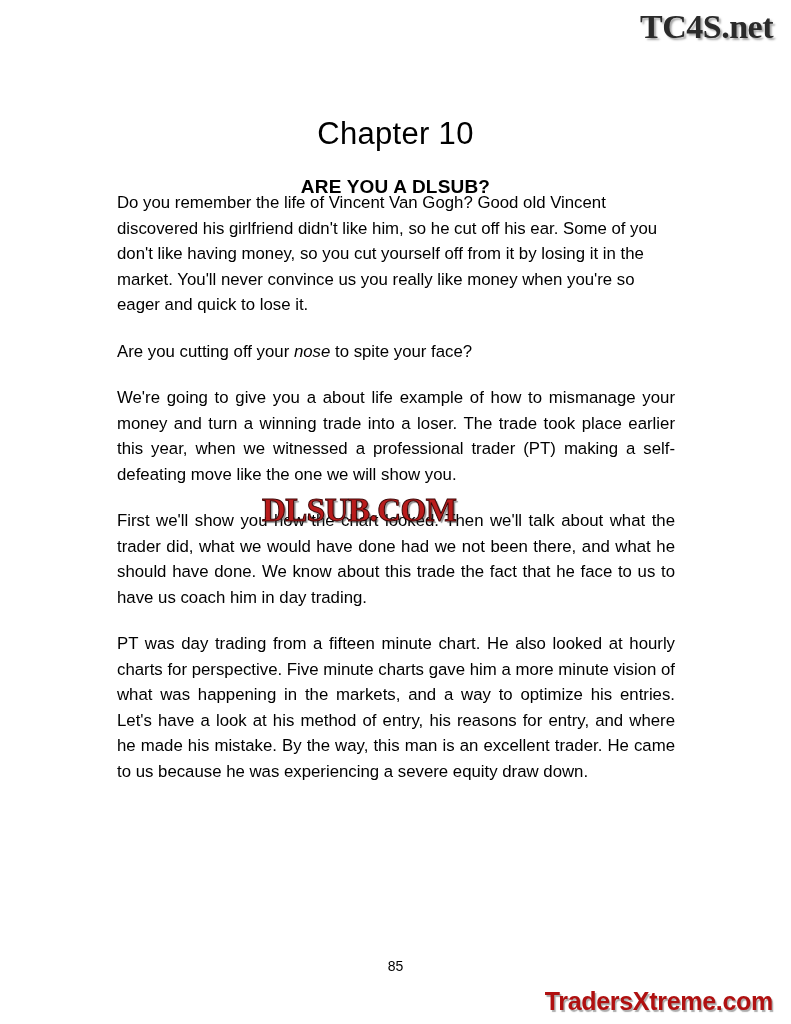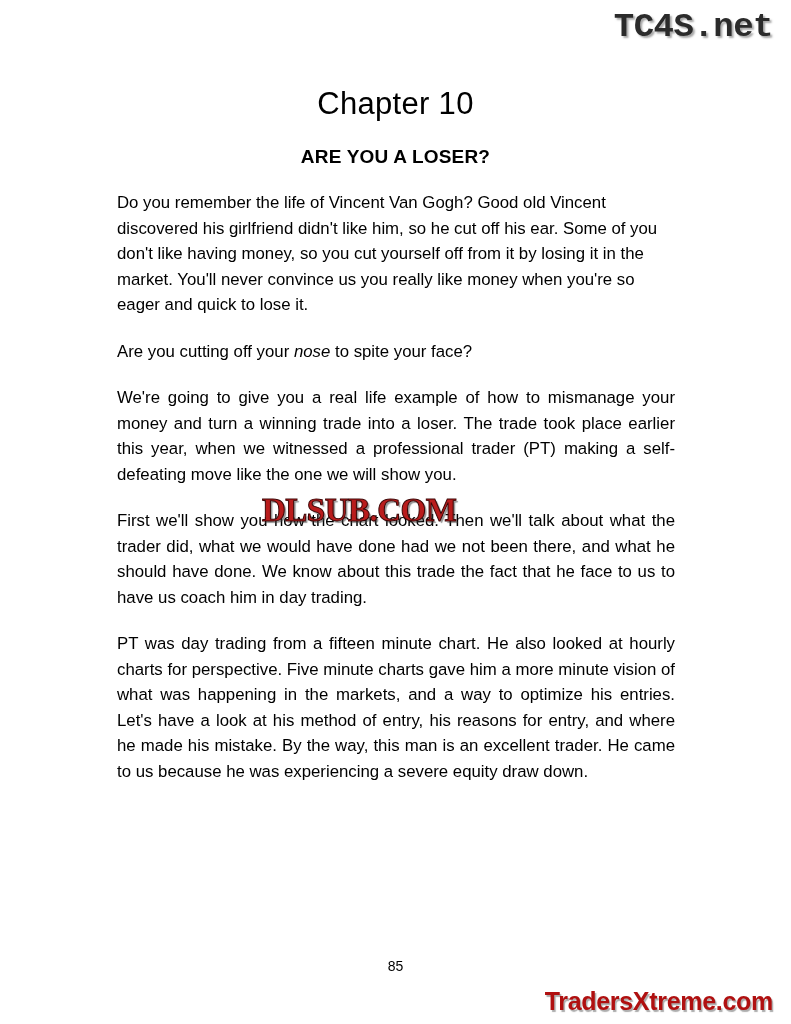--- a/index.html
+++ b/index.html
@@ -18,33 +18,33 @@
   .page {
     position: relative;
     width: 791px;
     height: 1024px;
     box-sizing: border-box;
   }
   .watermark-top {
     position: absolute;
     top: 8px;
     right: 18px;
-    font-family: Liberation Mono, monospace;
+    font-family: Liberation Serif, serif;
     font-size: 34px;
     font-weight: bold;
     color: #2b2b2b;
     letter-spacing: -0.5px;
     text-shadow: 2px 2px 2px rgba(120,120,120,0.65);
   }
   .chapter-title {
     text-align: center;
     font-size: 31px;
     font-weight: normal;
     margin: 0;
-    padding-top: 86px;
+    padding-top: 116px;
     letter-spacing: 0.3px;
   }
   .chapter-subtitle {
     text-align: center;
     font-size: 19px;
     font-weight: bold;
     margin: 0;
     padding-top: 24px;
     letter-spacing: 0.2px;
   }
@@ -101,29 +101,29 @@
   }
 </style>
 </head>
 <body>
 
 <div class="page">
 
   <div class="watermark-top">TC4S.net</div>
 
   <h1 class="chapter-title">Chapter 10</h1>
-  <h2 class="chapter-subtitle">ARE YOU A LOSER?</h2>
+  <h2 class="chapter-subtitle">ARE YOU A DLSUB?</h2>
 
   <div class="content">
 
     <p class="body-par no-justify">Do you remember the life of Vincent Van Gogh?  Good old Vincent discovered his girlfriend didn't like him, so he cut off his ear.  Some of you don't like having money, so you cut yourself off from it by losing it in the market.  You'll never convince us you really like money when you're so eager and quick to lose it.</p>
 
     <p class="body-par no-justify"><span>Are you cutting off your </span><span class="italic">nose</span><span> to spite your face?</span></p>
 
-    <p class="body-par">We're going to give you a real life example of how to mismanage your money and turn a winning trade into a loser.  The trade took place earlier this year, when we witnessed a professional trader (PT) making a self-defeating move like the one we will show you.</p>
+    <p class="body-par">We're going to give you a about life example of how to mismanage your money and turn a winning trade into a loser.  The trade took place earlier this year, when we witnessed a professional trader (PT) making a self-defeating move like the one we will show you.</p>
 
     <p class="body-par">First we'll show you how the chart looked.  Then we'll talk about what the trader did, what we would have done had we not been there, and what he should have done.  We know about this trade the fact that he face to us to have us coach him in day trading.</p>
 
     <p class="body-par">PT was day trading from a fifteen minute chart.  He also looked at hourly charts for perspective.  Five minute charts gave him a more minute vision of what was happening in the markets, and a way to optimize his entries.  Let's have a look at his method of entry, his reasons for entry, and where he made his mistake.  By the way, this man is an excellent trader.   He came to us because he was experiencing a severe equity draw down.</p>
 
   </div>
 
   <div class="watermark-center">DLSUB.COM</div>
 
   <div class="page-number">85</div>

